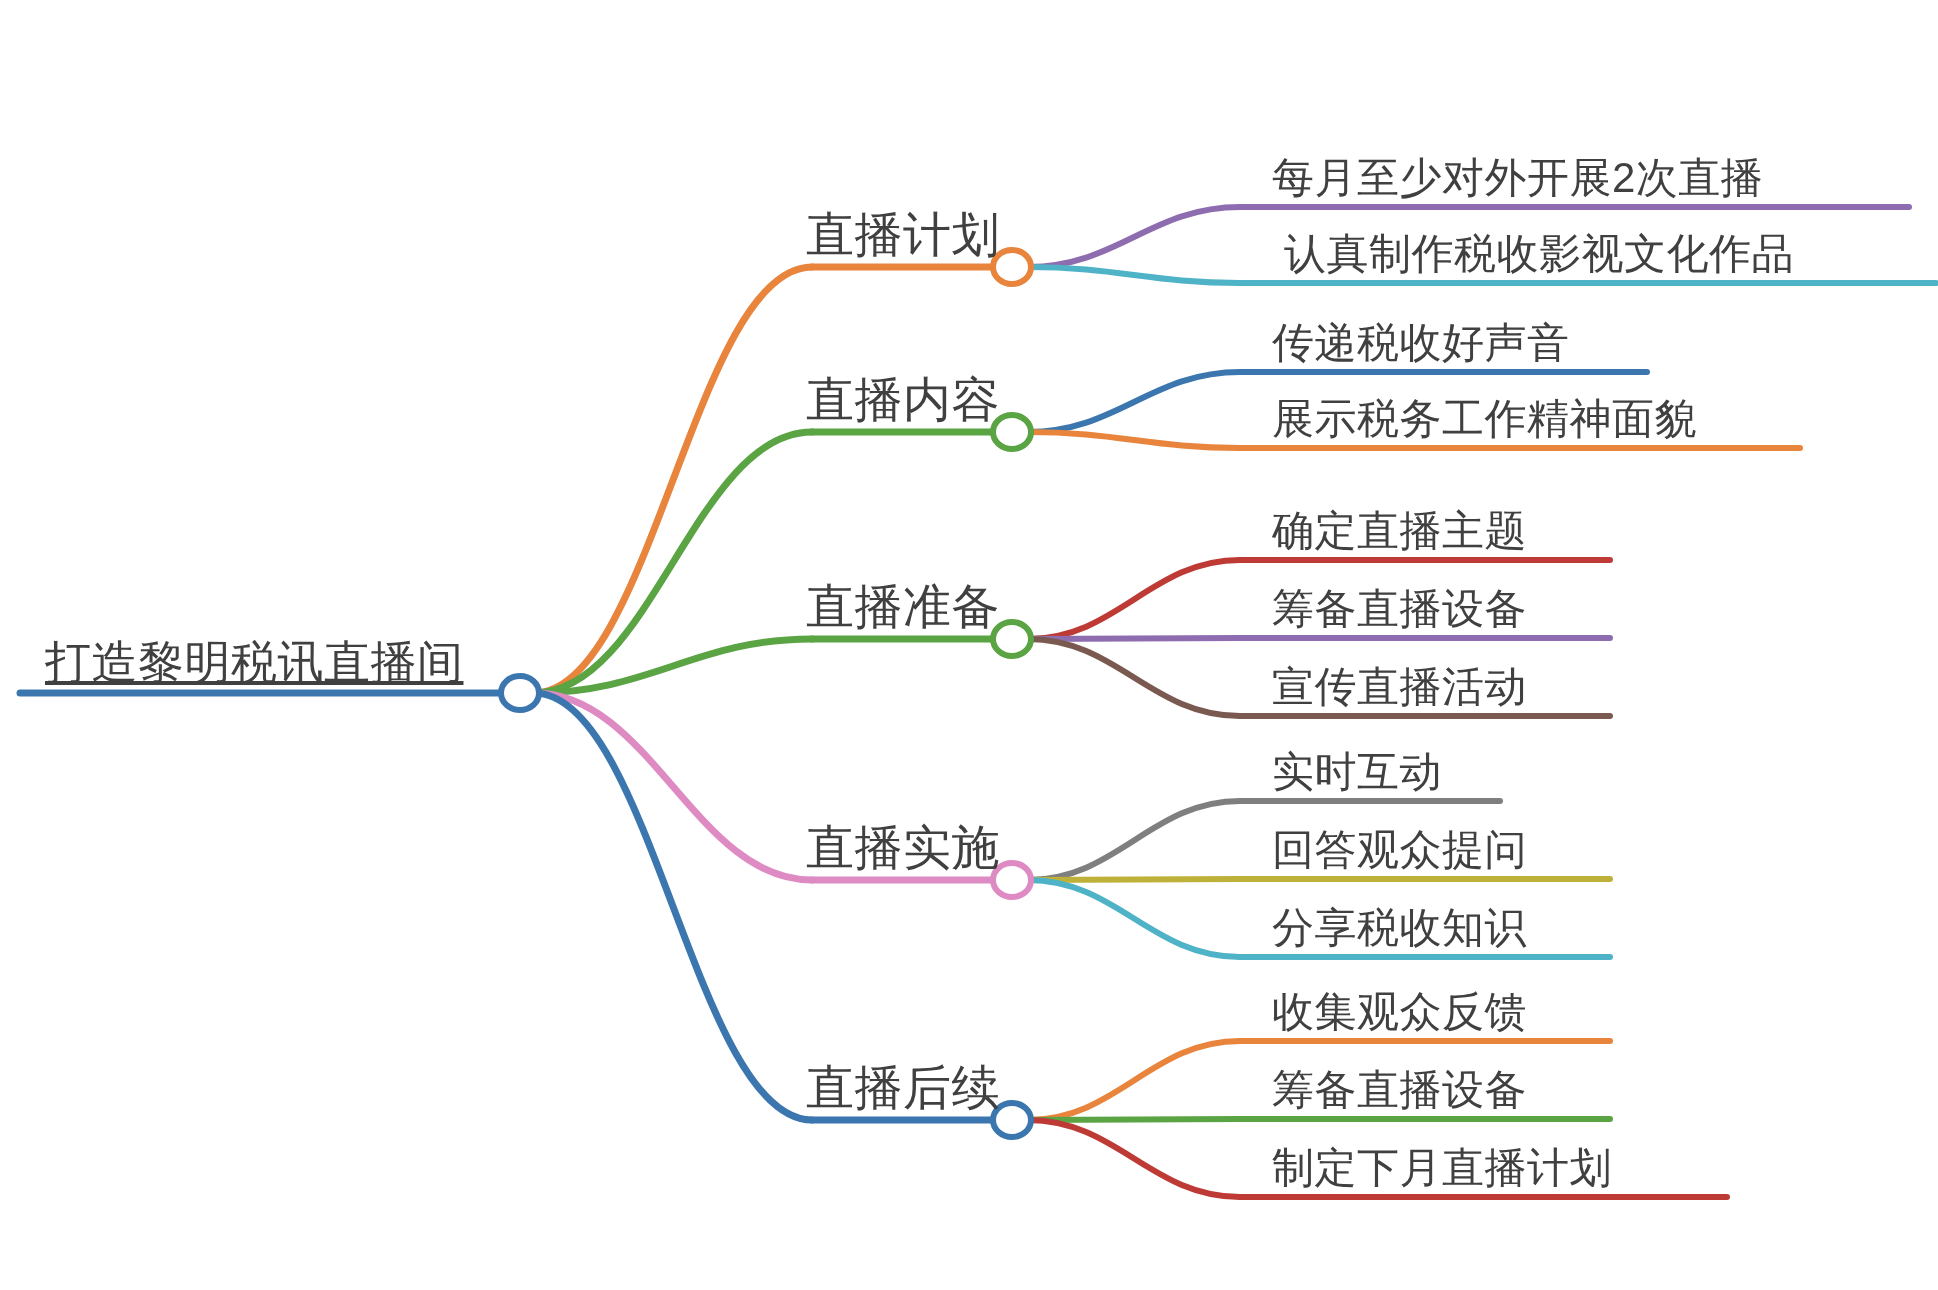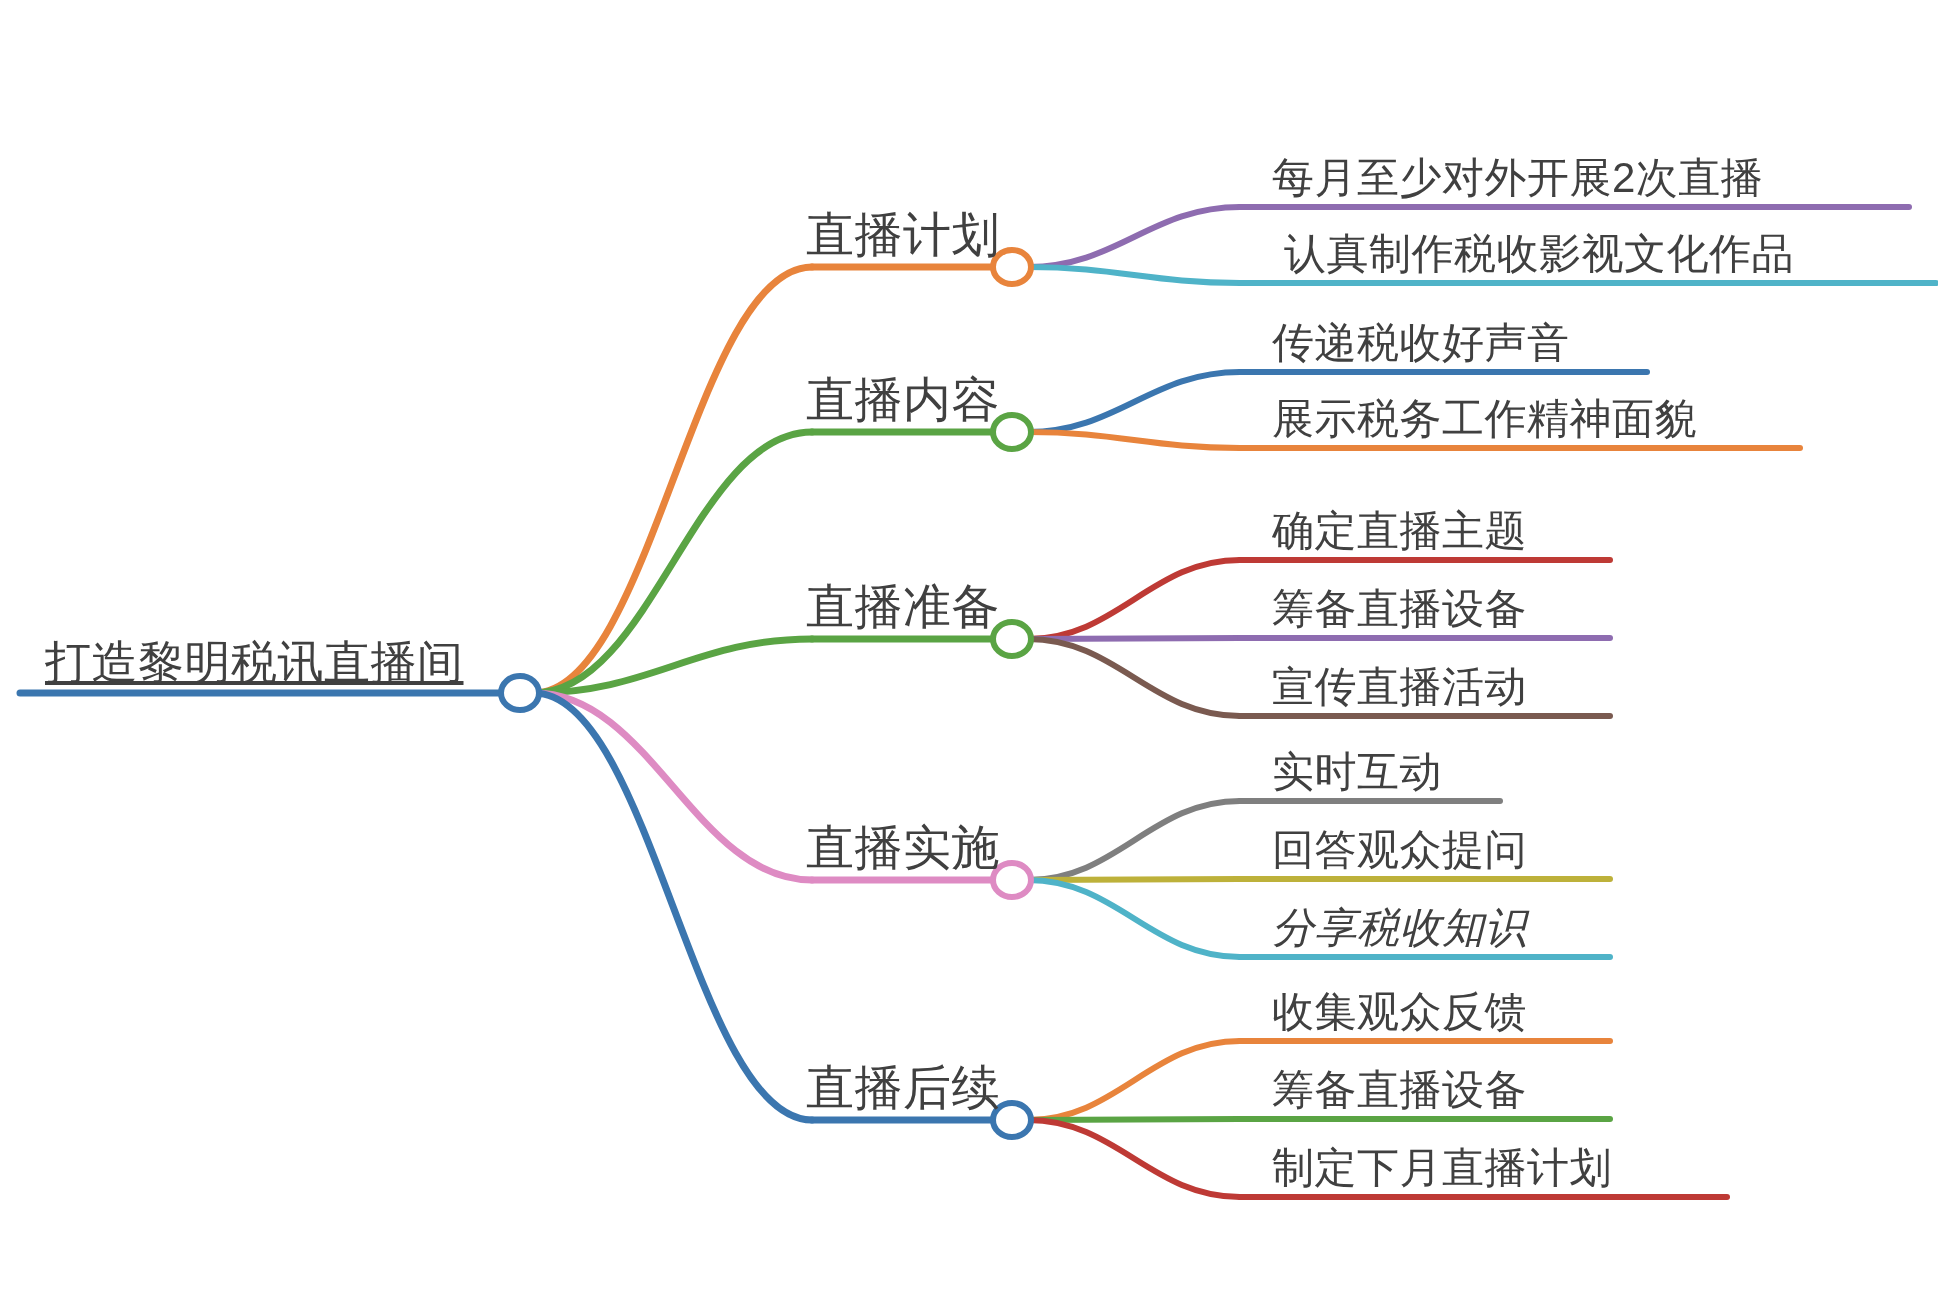--- a/index.html
+++ b/index.html
@@ -106,19 +106,19 @@
       <div class="node-label branch-label" style="left: 1000px; top: 424px; text-align: center;">直播内容</div>
       <div class="node-label leaf-label" style="left: 1272px; top: 364px;">传递税收好声音</div>
       <div class="node-label leaf-label" style="left: 1272px; top: 440px;">展示税务工作精神面貌</div>
       <div class="node-label branch-label" style="left: 1000px; top: 631px;">直播准备</div>
       <div class="node-label leaf-label" style="left: 1272px; top: 552px;">确定直播主题</div>
       <div class="node-label leaf-label" style="left: 1272px; top: 630px;">筹备直播设备</div>
       <div class="node-label leaf-label" style="left: 1272px; top: 708px;">宣传直播活动</div>
       <div class="node-label branch-label" style="left: 1000px; top: 872px;">直播实施</div>
       <div class="node-label leaf-label" style="left: 1272px; top: 793px;">实时互动</div>
       <div class="node-label leaf-label" style="left: 1272px; top: 871px;">回答观众提问</div>
-      <div class="node-label leaf-label" style="left: 1272px; top: 949px; font-style: italic;">分享税收知识</div>
+      <div class="node-label leaf-label" style="left: 1272px; top: 949px;">分享税收知识</div>
       <div class="node-label branch-label" style="left: 1000px; top: 1112px;">直播后续</div>
       <div class="node-label leaf-label" style="left: 1272px; top: 1033px; text-align: center;">收集观众反馈</div>
       <div class="node-label leaf-label" style="left: 1272px; top: 1111px;">筹备直播设备</div>
       <div class="node-label leaf-label" style="left: 1272px; top: 1189px;">制定下月直播计划</div>
     </div>
 </div>
 
 </body></html>

